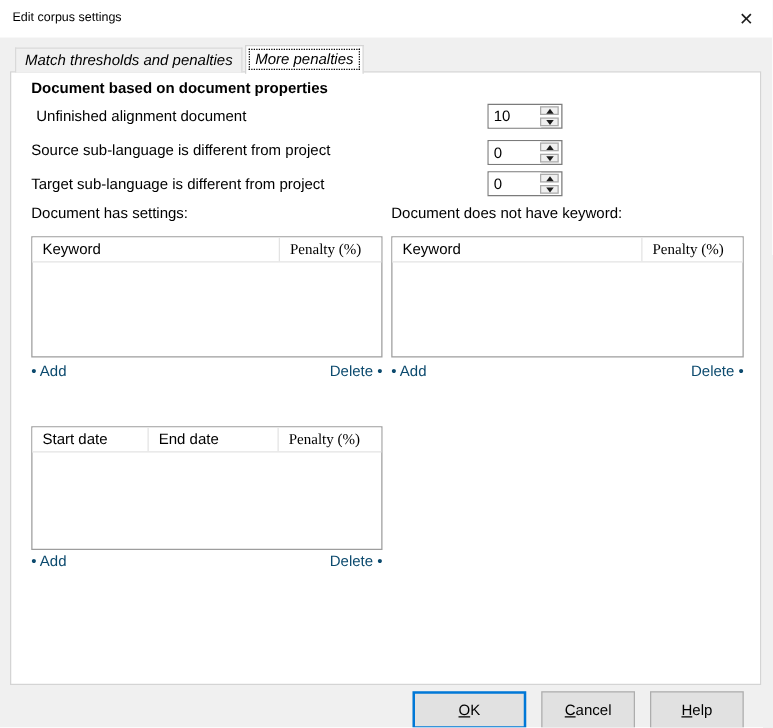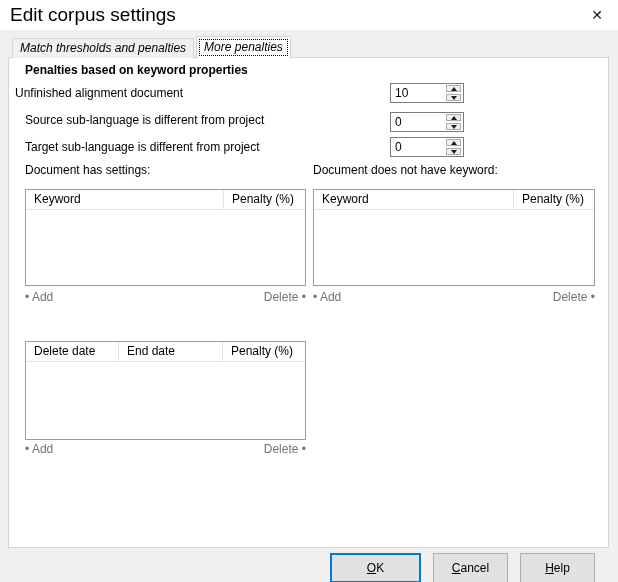--- a/index.html
+++ b/index.html
@@ -6,61 +6,61 @@
   body {
     width:618px; height:582px;
     font-family:"Liberation Sans", sans-serif;
     font-size:12px; color:#000;
     background:#fff;
   }
   .dialog { position:relative; width:618px; height:582px; background:#f0f0f0; overflow:hidden; }
 
   
   .titlebar { position:absolute; left:0; top:0; width:618px; height:30px; background:#fff; }
-  .title { position:absolute; left:10px; top:0; line-height:30px; font-size:19px; }
+  .title { position:absolute; left:10px; top:0; line-height:30px; font-size:10px; }
   .close-btn { position:absolute; right:4px; top:0; width:34px; height:30px;
     display:flex; align-items:center; justify-content:center; font-size:14px; color:#1b1b1b; cursor:default; }
 
   
   .tabs { position:absolute; left:12px; top:36px; display:flex; align-items:flex-end; z-index:2; }
   .tab { height:19px; line-height:19px; padding:0 7px; background:#f0f0f0;
     border:1px solid #d9d9d9; border-bottom:none; margin-right:2px; white-space:nowrap;font-style:italic; }
   .tab.active { height:22px; line-height:21px; background:#fff; border:1px solid #d4d4d4;
     border-bottom:none; margin-bottom:-1px; outline:1px dotted #000; outline-offset:-4px; }
 
   
   .tab-page { position:absolute; left:8px; top:57px; width:599px; height:489px;
     background:#fff; border:1px solid #d4d4d4; }
 
   .abs { position:absolute; }
   .bold { font-weight:bold; }
   .lbl { line-height:16px; white-space:nowrap; }
 
   
-  .spin { position:absolute; width:74px; height:20px; border:1px solid #7b7b7b; background:#fff; box-sizing:border-box; }
+  .spin { position:absolute; width:60px; height:20px; border:1px solid #7b7b7b; background:#fff; box-sizing:border-box; }
   .spin input { position:absolute; left:0; top:0; width:38px; height:18px; border:none; outline:none;
     font-family:"Liberation Sans", sans-serif; font-size:12px; padding:0 0 0 4px; background:#fff; }
   .spin-btns { position:absolute; right:2px; top:1px; width:15px; height:16px;
     display:flex; flex-direction:column; justify-content:space-between; }
   .spin-btn { height:7px; background:#f0f0f0; border:1px solid #ababab;
     display:flex; align-items:center; justify-content:center; box-sizing:border-box; }
   .tri-up { width:0; height:0; border-left:3px solid transparent; border-right:3px solid transparent; border-bottom:4px solid #1c1c1c; }
   .tri-down { width:0; height:0; border-left:3px solid transparent; border-right:3px solid transparent; border-top:4px solid #1c1c1c; }
 
   
   .listview { position:absolute; border:1px solid #9d9d9d; background:#fff; box-sizing:border-box; }
   .lv-header { display:flex; height:19px; border-bottom:1px solid #e3e3e3; background:#fff; }
   .lv-col { box-sizing:border-box; border-right:1px solid #e3e3e3; padding:0 0 0 8px;
     line-height:18px; white-space:nowrap; overflow:hidden; }
-  .lv-col:last-child { border-right:none; flex:1; }
+  .lv-col:last-child { border-right:none; flex:1;font-family:Liberation Serif, serif; }
   .lv-body { flex:1; }
 
   
   .linkrow { position:absolute; display:flex; justify-content:space-between; height:14px; line-height:14px; }
-  .link { color:#737373; cursor:default; white-space:nowrap; }
+  .link { color:#0c4a6e; cursor:default; white-space:nowrap; }
   .link .bullet { font-size:12px; }
 
   
   .btn { position:absolute; top:553px; height:30px; background:#e1e1e1; border:1px solid #adadad;
     box-sizing:border-box; display:flex; align-items:center; justify-content:center;
     font-size:12px; cursor:default; }
   .btn.default { border:2px solid #0078d7; }
   .u { text-decoration:underline; }
 </style>
 </head>
@@ -73,23 +73,23 @@
     <div class="close-btn">✕</div>
   </div>
 
   <div class="tabs">
     <div class="tab">Match thresholds and penalties</div>
     <div class="tab active">More penalties</div>
   </div>
 
   <div class="tab-page"></div>
 
-  <div class="abs lbl bold" style="left:25px; top:62px;">Penalties based on keyword properties</div>
+  <div class="abs lbl bold" style="left:25px; top:62px;">Document based on document properties</div>
 
-  <div class="abs lbl" style="left:15px; top:85px;">Unfinished alignment document</div>
+  <div class="abs lbl" style="left:29px; top:85px;">Unfinished alignment document</div>
   <div class="spin" style="left:390px; top:83px;">
     <input value="10" style="">
     <div class="spin-btns">
       <div class="spin-btn">
           <span class="tri-up"></span>
         </div>
       <div class="spin-btn">
           <span class="tri-down"></span>
         </div>
     </div>
@@ -142,21 +142,21 @@
     </div>
     <div class="lv-body"></div>
   </div>
   <div class="linkrow" style="left:313px; top:290px; width:282px;">
     <span class="link"><span class="bullet">•</span> <span>Add</span></span>
     <span class="link"><span>Delete</span> <span class="bullet">•</span></span>
   </div>
 
   <div class="listview" style="left:25px; top:341px; width:281px; height:99px; display:flex; flex-direction:column;">
     <div class="lv-header">
-      <div class="lv-col" style="width:93px;">Delete date</div>
+      <div class="lv-col" style="width:93px;">Start date</div>
       <div class="lv-col" style="width:104px;">End date</div>
       <div class="lv-col">Penalty (%)</div>
     </div>
     <div class="lv-body"></div>
   </div>
   <div class="linkrow" style="left:25px; top:442px; width:281px;">
     <span class="link"><span class="bullet">•</span> <span>Add</span></span>
     <span class="link"><span>Delete</span> <span class="bullet">•</span></span>
   </div>
 

